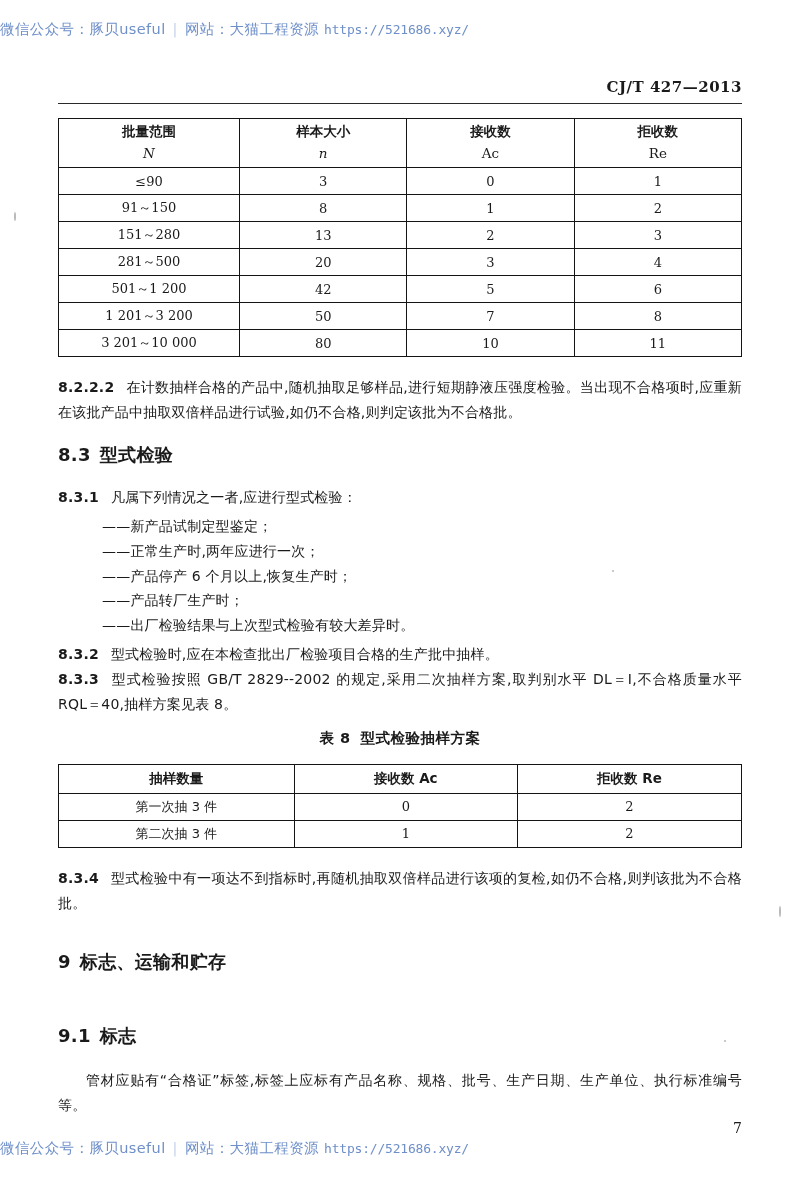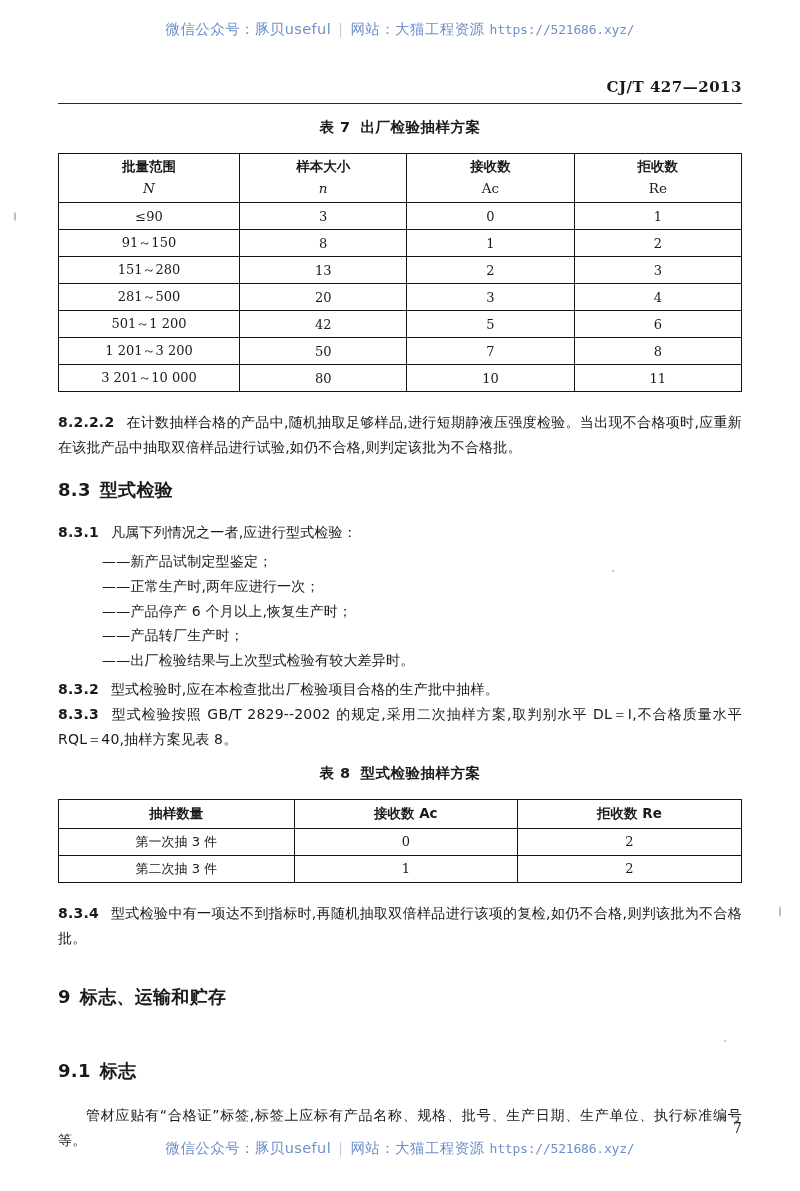--- a/index.html
+++ b/index.html
@@ -21,21 +21,20 @@
     inset: 0;
     width: 800px;
     height: 1191px;
   }
 
   
   .watermark {
     position: absolute;
     left: 0;
     width: 800px;
-    text-align: center;
     color: #6e8fc9;
     font-size: 14.5px;
     letter-spacing: 0.4px;
     white-space: nowrap;
   }
   .watermark-top { top: 20px; }
   .watermark-bottom { top: 1139px; }
   .watermark .sep {
     color: #9ab0da;
     padding: 0 7px;
@@ -188,23 +187,20 @@
   <div class="watermark watermark-top">
     <span>微信公众号：豚贝useful</span><span class="sep">|</span><span>网站：大猫工程资源</span>
     <span class="url">https://521686.xyz/</span>
   </div>
 
   <div class="std-no">CJ/T 427—2013</div>
   <div class="head-rule"></div>
 
   <div class="content">
 
-    <div class="tbl-caption">
-      <span>表 7</span><span class="gap"></span><span>出厂检验抽样方案</span>
-    </div>
 
     <table class="doc-table">
       <colgroup>
         <col style="width:26.5%">
         <col style="width:24.5%">
         <col style="width:24.5%">
         <col style="width:24.5%">
       </colgroup>
       <thead>
         <tr>

